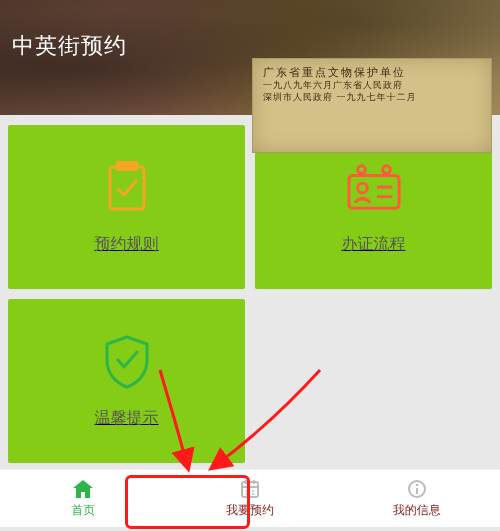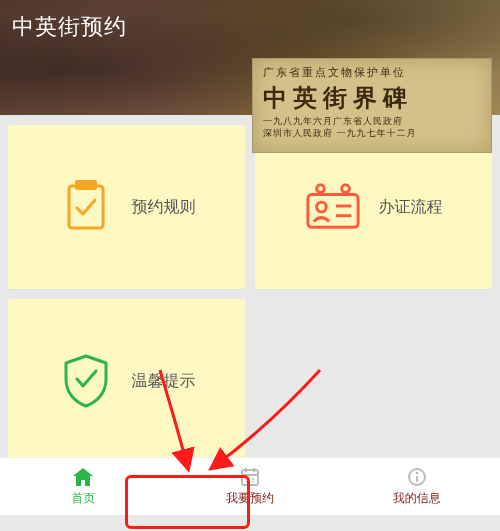--- a/index.html
+++ b/index.html
@@ -9,21 +9,21 @@
       background: #e8e8e8;
       font-family: -apple-system, "PingFang SC", "Microsoft YaHei", sans-serif;
       overflow: hidden;
       position: relative;
     }
     .hero {
       height: 115px;
       background: linear-gradient(to right, #6b4a3a 0%, #7a5544 30%, #8a6d3b 60%, #a88e5c 100%);
       position: relative;
       color: #fff;
-      padding: 12px 12px;
+      padding: 31px 12px;
     }
     .hero::before {
       content: "";
       position: absolute;
       inset: 0;
       background:
         radial-gradient(ellipse at 15% 60%, rgba(0,0,0,0.35), transparent 60%),
         radial-gradient(ellipse at 70% 20%, rgba(0,0,0,0.25), transparent 50%),
         linear-gradient(to bottom, rgba(0,0,0,0.25), rgba(0,0,0,0.05));
     }
@@ -61,28 +61,29 @@
 
     .grid {
       display: grid;
       grid-template-columns: 1fr 1fr;
       grid-template-rows: 1fr 1fr;
       gap: 10px;
       padding: 10px 8px;
       height: 358px;
     }
     .card {
-      background: #fef9c3;
+      background: #84cc16;
       border-radius: 2px;
       display: flex;
-      flex-direction: row;
+      flex-direction: column;
       align-items: center;
       justify-content: center;
       gap: 18px;
       box-shadow: 0 1px 1px rgba(0,0,0,0.03);
+      text-decoration: underline;
     }
     .card-label {
       font-size: 16px;
       color: #555;
     }
     .icon-wrap {
       width: 56px;
       height: 56px;
       display: flex;
       align-items: center;
@@ -93,21 +94,21 @@
       position: absolute;
       left: 0; right: 0;
       top: 350px;
       height: 150px;
       pointer-events: none;
       z-index: 5;
     }
 
     .tabbar {
       position: absolute;
-      bottom: 16px; left: 0; right: 0;
+      bottom: 4px; left: 0; right: 0;
       height: 58px;
       background: #fff;
       border-top: 1px solid #eee;
       display: flex;
     }
     .tab {
       flex: 1;
       display: flex;
       flex-direction: column;
       align-items: center;
@@ -130,21 +131,20 @@
       pointer-events: none;
     }
   </style>
 </head>
 <body>
 
 <div class="hero">
   <div class="hero-title">中英街预约</div>
   <div class="hero-stone">
     <div class="small">广东省重点文物保护单位</div>
-    <div class="big">中英街界碑</div>
     <div class="tiny">一九八九年六月广东省人民政府</div>
     <div class="tiny">深圳市人民政府 一九九七年十二月</div>
   </div>
 </div>
 
 <div class="grid">
   <div class="card">
     <div class="icon-wrap">
       <svg width="50" height="54" viewBox="0 0 50 54">
         <rect x="8" y="6" width="34" height="42" rx="3" fill="none" stroke="#f6a623" stroke-width="3"></rect>

